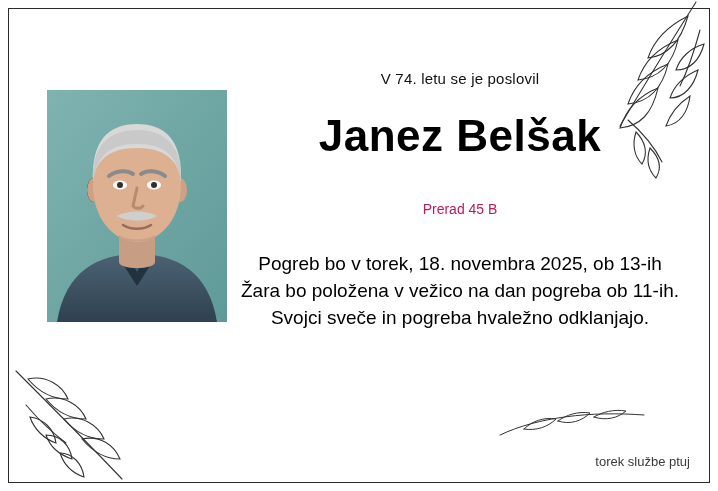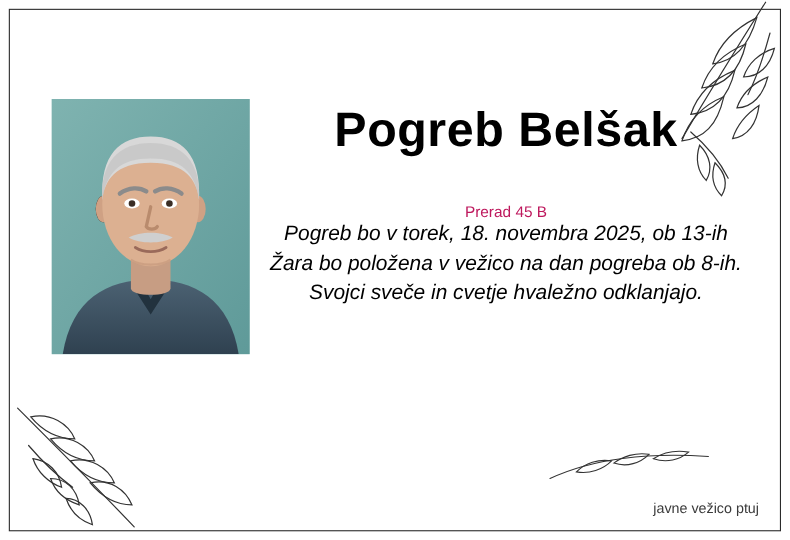--- a/index.html
+++ b/index.html
@@ -58,24 +58,24 @@
     color: #000000;
     letter-spacing: 0.5px;
     line-height: 1.05;
   }
   .address {
     margin-top: 42px;
     font-size: 14px;
     color: #be185d;
   }
   .details {
+    margin-top: 34px;
     font-size: 19px;
     color: #000000;
     line-height: 1.42;
-    font-style: italic;
   }
   .details div {
     white-space: nowrap;
   }
   .logo {
     position: absolute;
     right: 28px;
     bottom: 22px;
     font-size: 13px;
     color: #3a3a3a;
@@ -155,26 +155,27 @@
 
       <path d="M70 126 C80 120 100 120 110 126 C100 132 80 132 70 126 Z" fill="#cfcfcf"></path>
 
       <path d="M76 135 C84 140 96 140 104 135" stroke="#9a6a5a" stroke-width="2.5" fill="none" stroke-linecap="round"></path>
 
       <path d="M72 146 C80 152 100 152 108 146" stroke="#c69a7d" stroke-width="2" fill="none" opacity="0.7"></path>
     </svg>
   </div>
 
   <div class="content">
-    <div class="name">Pogreb Belšak</div>
+    <div class="line-age">V 74. letu se je poslovil</div>
+    <div class="name">Janez Belšak</div>
     <div class="address">Prerad 45 B</div>
     <div class="details">
       <div>Pogreb bo v torek, 18. novembra 2025, ob 13-ih</div>
-      <div>Žara bo položena v vežico na dan pogreba ob 8-ih.</div>
-      <div>Svojci sveče in cvetje hvaležno odklanjajo.</div>
+      <div>Žara bo položena v vežico na dan pogreba ob 11-ih.</div>
+      <div>Svojci sveče in pogreba hvaležno odklanjajo.</div>
     </div>
   </div>
 
   <div class="leaf leaf-tr">
     <svg viewBox="0 0 140 210" xmlns="http://www.w3.org/2000/svg" aria-hidden="true">
       <g stroke="#333333" stroke-width="1.1" fill="none" stroke-linecap="round">
         <path d="M128 2 C104 40 78 82 52 126"></path>
         <path d="M120 16 C100 26 86 40 80 58 C98 56 112 44 120 16 Z"></path>
         <path d="M110 40 C90 48 76 62 70 80 C90 78 104 66 110 40 Z"></path>
         <path d="M100 64 C80 72 66 86 60 104 C80 102 94 90 100 64 Z"></path>
@@ -210,15 +211,15 @@
     <svg viewBox="0 0 150 36" xmlns="http://www.w3.org/2000/svg" aria-hidden="true">
       <g stroke="#333333" stroke-width="1" fill="none" stroke-linecap="round">
         <path d="M2 26 C40 8 92 2 146 6"></path>
         <path d="M26 20 C34 12 46 8 58 10 C50 18 38 22 26 20 Z"></path>
         <path d="M60 12 C68 6 80 2 92 4 C84 12 72 16 60 12 Z"></path>
         <path d="M96 8 C104 3 116 0 128 2 C120 9 108 12 96 8 Z"></path>
       </g>
     </svg>
   </div>
 
-  <div class="logo">javne vežico ptuj</div>
+  <div class="logo">torek službe ptuj</div>
 
 </div>
 
 </body></html>

